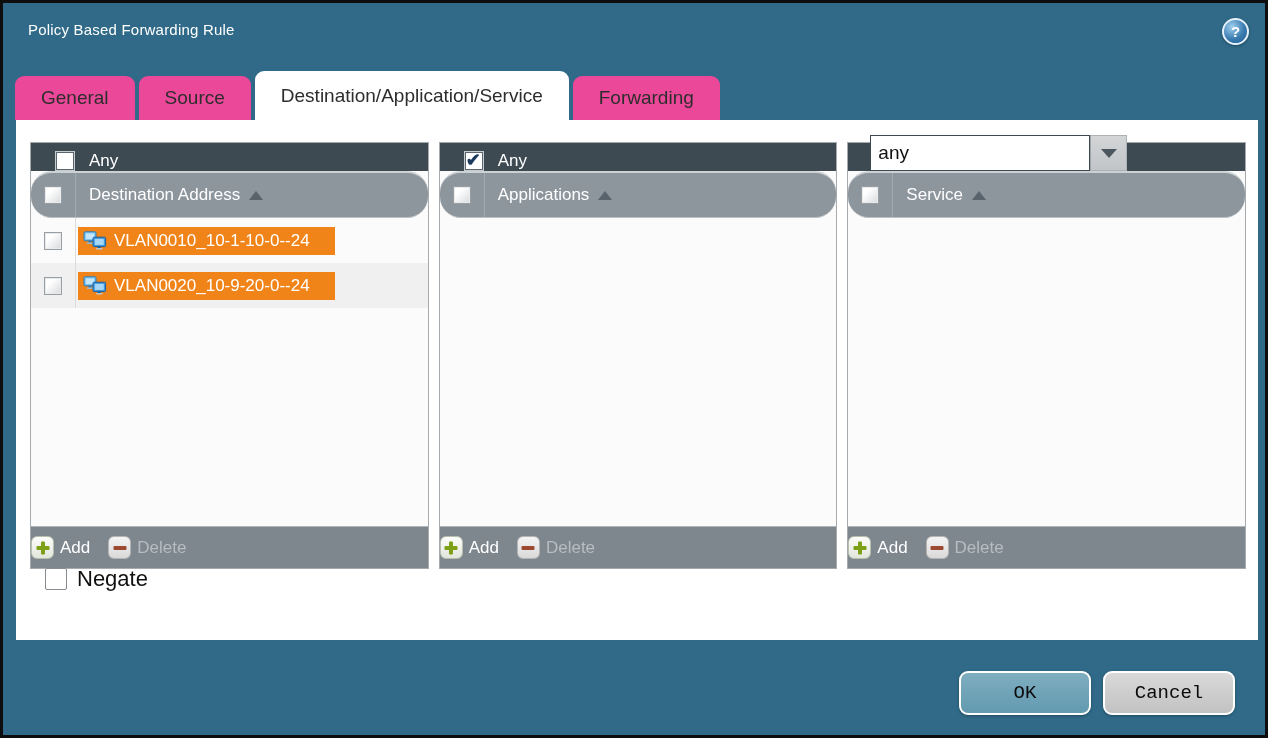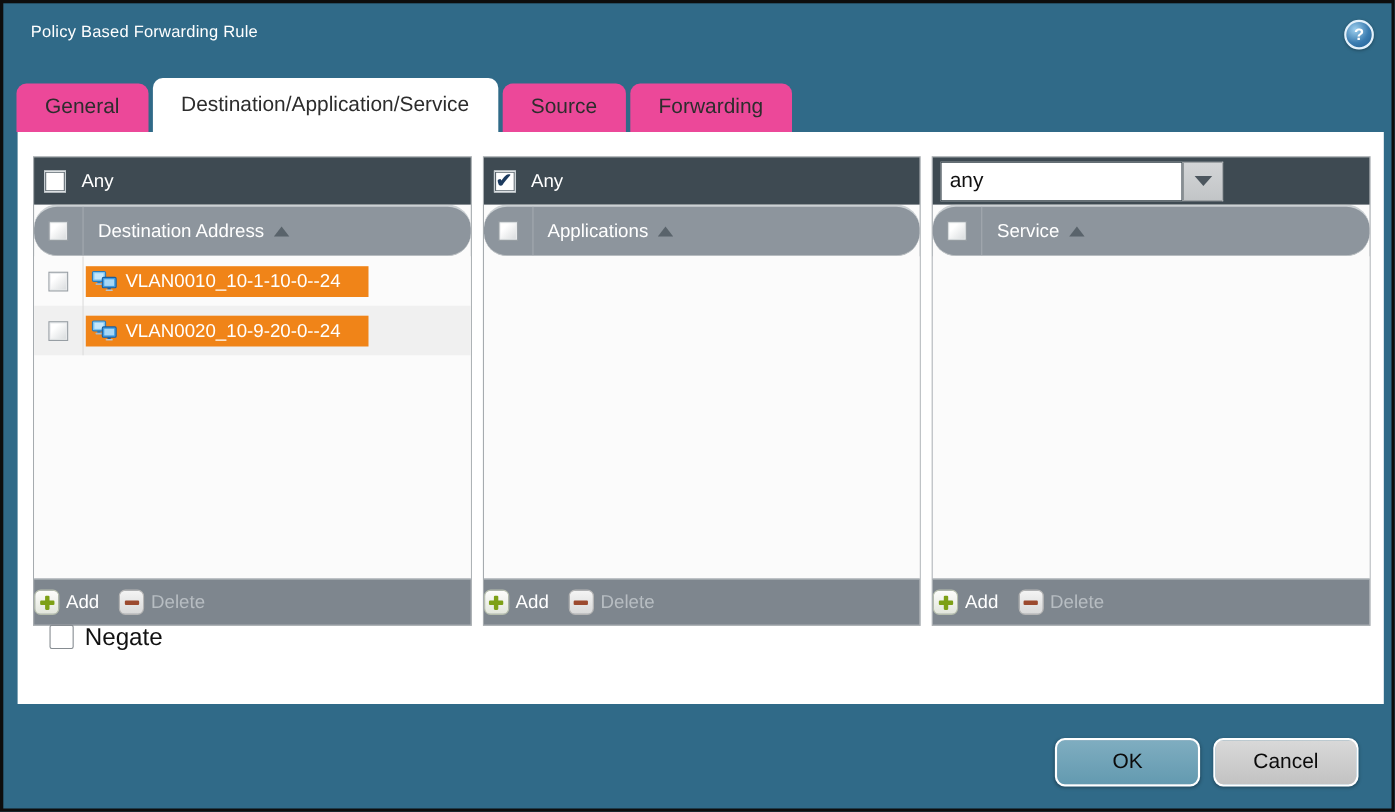--- a/index.html
+++ b/index.html
@@ -36,22 +36,22 @@
     position:absolute; left:13px; top:117px; width:1242px; height:520px;
     background:#ffffff; z-index:2;
   }
   .panels { position:absolute; left:14px; top:22px; right:12px; display:flex; gap:10px; }
   .panel {
     flex:1 1 0; height:427px; border:1px solid #a6abaf;
     display:flex; flex-direction:column; background:#fbfbfb; min-width:0;
   }
 
   .panel-top {
-    height:43px; background:#3e4a52; display:flex; align-items:center;
-    padding-left:9px; flex:0 0 auto;
+    height:28px; background:#3e4a52; display:flex; align-items:flex-end;
+    padding-left:24px; flex:0 0 auto;
   }
   .panel-colhead {
     height:47px; background:#8d959d; border-top:2px solid #ccd1d4; border-bottom:1px solid #bcc1c4;
     display:flex; align-items:center; flex:0 0 auto;border-radius:21px;
   }
   .cb-cell {
     width:45px; align-self:stretch; display:flex; align-items:center; justify-content:center;
     border-right:1px solid #a3aab0;
   }
   .colhead-label { color:#ffffff; font-size:17px; margin-left:13px; white-space:nowrap; }
@@ -129,40 +129,40 @@
   }
 
   
   .negate-row { position:absolute; left:29px; top:446px; display:flex; align-items:center; }
   .negate-label { color:#111; font-size:22px; margin-left:10px; }
 
   
   .dialog-buttons { position:absolute; right:30px; top:668px; display:flex; gap:12px; z-index:3; }
   .btn {
     width:132px; height:44px; border-radius:9px; border:2px solid #ffffff;
-    font-size:19px; color:#0b0b0b; font-family:Liberation Sans, sans-serif; cursor:pointer;
+    font-size:19px; color:#0b0b0b; font-family:Liberation Mono, monospace; cursor:pointer;
     box-shadow:0 1px 3px rgba(0,0,0,.3);
   }
   .btn-ok { background:linear-gradient(#7face0d0, #649bb1); background:linear-gradient(#7fadc0,#639ab0); }
   .btn-cancel { background:linear-gradient(#d9d9d9,#c2c2c2); }
 </style>
 </head>
 <body>
 
 <div class="window">
 
   <div class="titlebar">
     <div class="title">Policy Based Forwarding Rule</div>
     <div class="help-icon">?</div>
   </div>
 
   <div class="tabs">
     <div class="tab">General</div>
+    <div class="tab">Source</div>
     <div class="tab active">Destination/Application/Service</div>
-    <div class="tab">Source</div>
     <div class="tab">Forwarding</div>
   </div>
 
   <div class="content">
     <div class="panels">
 
       <div class="panel">
         <div class="panel-top">
           <span class="cb cb-any"></span>
           <span class="any-label">Any</span>

